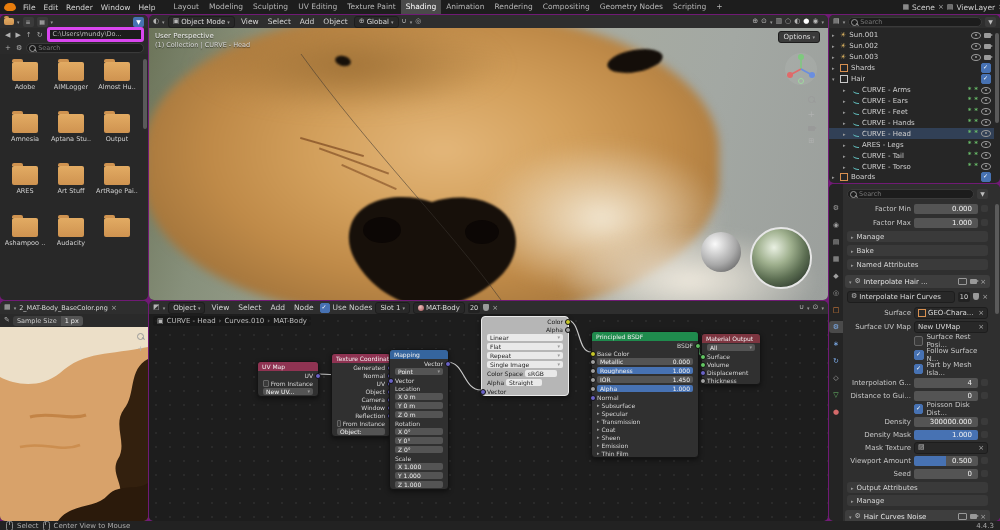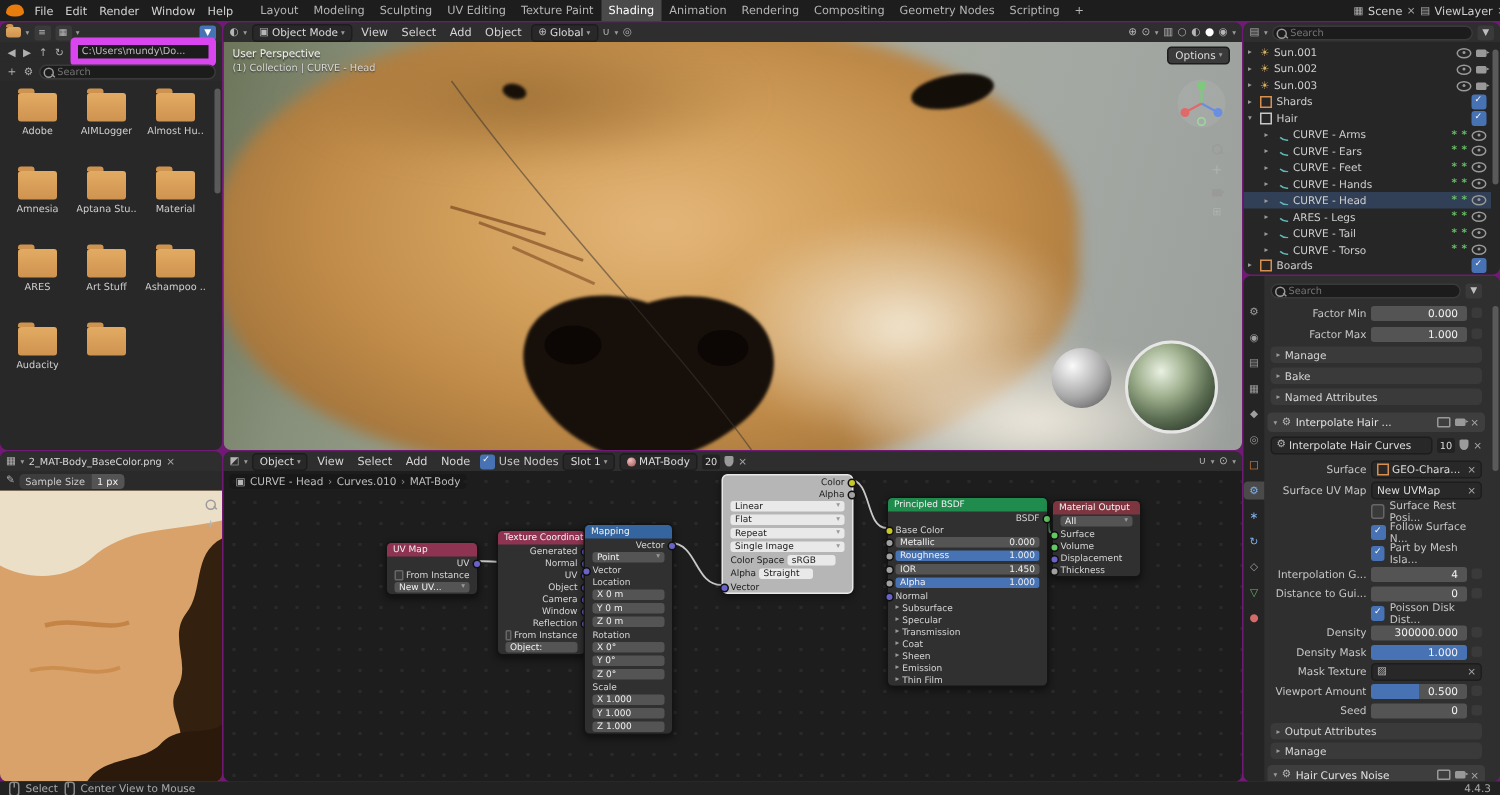--- a/index.html
+++ b/index.html
@@ -38,21 +38,21 @@
   .wtab.active{background:#4a4a4a;color:#fff}
   .tbr{margin-left:auto;display:flex;align-items:center;gap:3px}
   
   #fb-grid{position:absolute;left:2px;top:44px;right:8px;bottom:0;display:grid;grid-template-columns:repeat(3,1fr);grid-auto-rows:52px;justify-items:center}
   .fitem{display:flex;flex-direction:column;align-items:center;gap:2px;padding-top:3px}
   .i-folder{width:26px;height:19px;background:linear-gradient(#e2ab63,#cf9350);border-radius:2px;position:relative}
   .i-folder::before{content:"";position:absolute;top:-3px;left:0;width:11px;height:3px;background:#cf9350;border-radius:2px 2px 0 0}
   .i-folder.small{width:10px;height:7px}.i-folder.small::before{width:5px;height:2px;top:-2px}
   .flabel{font-size:6.5px;color:#cfcfcf;max-width:45px;overflow:hidden;white-space:nowrap}
   .nav{font-size:7px;color:#b0b0b0;padding:0 1px}
-  .pathfield{flex:1;background:#1c1c1c;border:5px solid #d946ef;border-radius:3px;height:9px;line-height:9px;font-size:6.5px;color:#bbb;padding:0 3px;overflow:hidden;white-space:nowrap}
+  .pathfield{flex:1;background:#1c1c1c;border:3px solid #d946ef;border-radius:3px;height:9px;line-height:9px;font-size:6.5px;color:#bbb;padding:0 3px;overflow:hidden;white-space:nowrap}
   .tgl{width:11px;height:10px;background:#3a3a3a;border-radius:2px;display:inline-flex;align-items:center;justify-content:center;font-size:6px;color:#bdbdbd}
   .tgl.on{background:#4772b3;color:#fff}
   .sbar{position:absolute;width:4px;background:#5a5a5a;border-radius:2px}
   
   #vp-canvas{position:absolute;left:0;top:13px;right:0;bottom:0;overflow:hidden;
     background:linear-gradient(105deg,#6c7459 0%,#87907b 14%,#9aa18f 32%,#a8aca0 55%,#a3a8a3 78%,#9b9f9c 100%)}
   .fur{position:absolute;border-radius:50%}
   .ov1{position:absolute;left:6px;top:4px;font-size:7px;color:#efefef;text-shadow:0 1px 1px rgba(0,0,0,.6)}
   .ov2{position:absolute;left:6px;top:13px;font-size:6.5px;color:#d9d9d9;text-shadow:0 1px 1px rgba(0,0,0,.6)}
   .opts{position:absolute;right:8px;top:3px;background:rgba(40,40,40,.85)}
@@ -188,29 +188,33 @@
       <div class="fitem">
           <span class="i-folder"></span>
           <span class="flabel">Amnesia</span>
         </div>
       <div class="fitem">
           <span class="i-folder"></span>
           <span class="flabel">Aptana Stu..</span>
         </div>
       <div class="fitem">
           <span class="i-folder"></span>
-          <span class="flabel">Material</span>
+          <span class="flabel">Output</span>
         </div>
       <div class="fitem">
           <span class="i-folder"></span>
           <span class="flabel">ARES</span>
         </div>
       <div class="fitem">
           <span class="i-folder"></span>
           <span class="flabel">Art Stuff</span>
+        </div>
+      <div class="fitem">
+          <span class="i-folder"></span>
+          <span class="flabel">ArtRage Pai..</span>
         </div>
       <div class="fitem">
           <span class="i-folder"></span>
           <span class="flabel">Ashampoo ..</span>
         </div>
       <div class="fitem">
           <span class="i-folder"></span>
           <span class="flabel">Audacity</span>
         </div>
       <div class="fitem">

